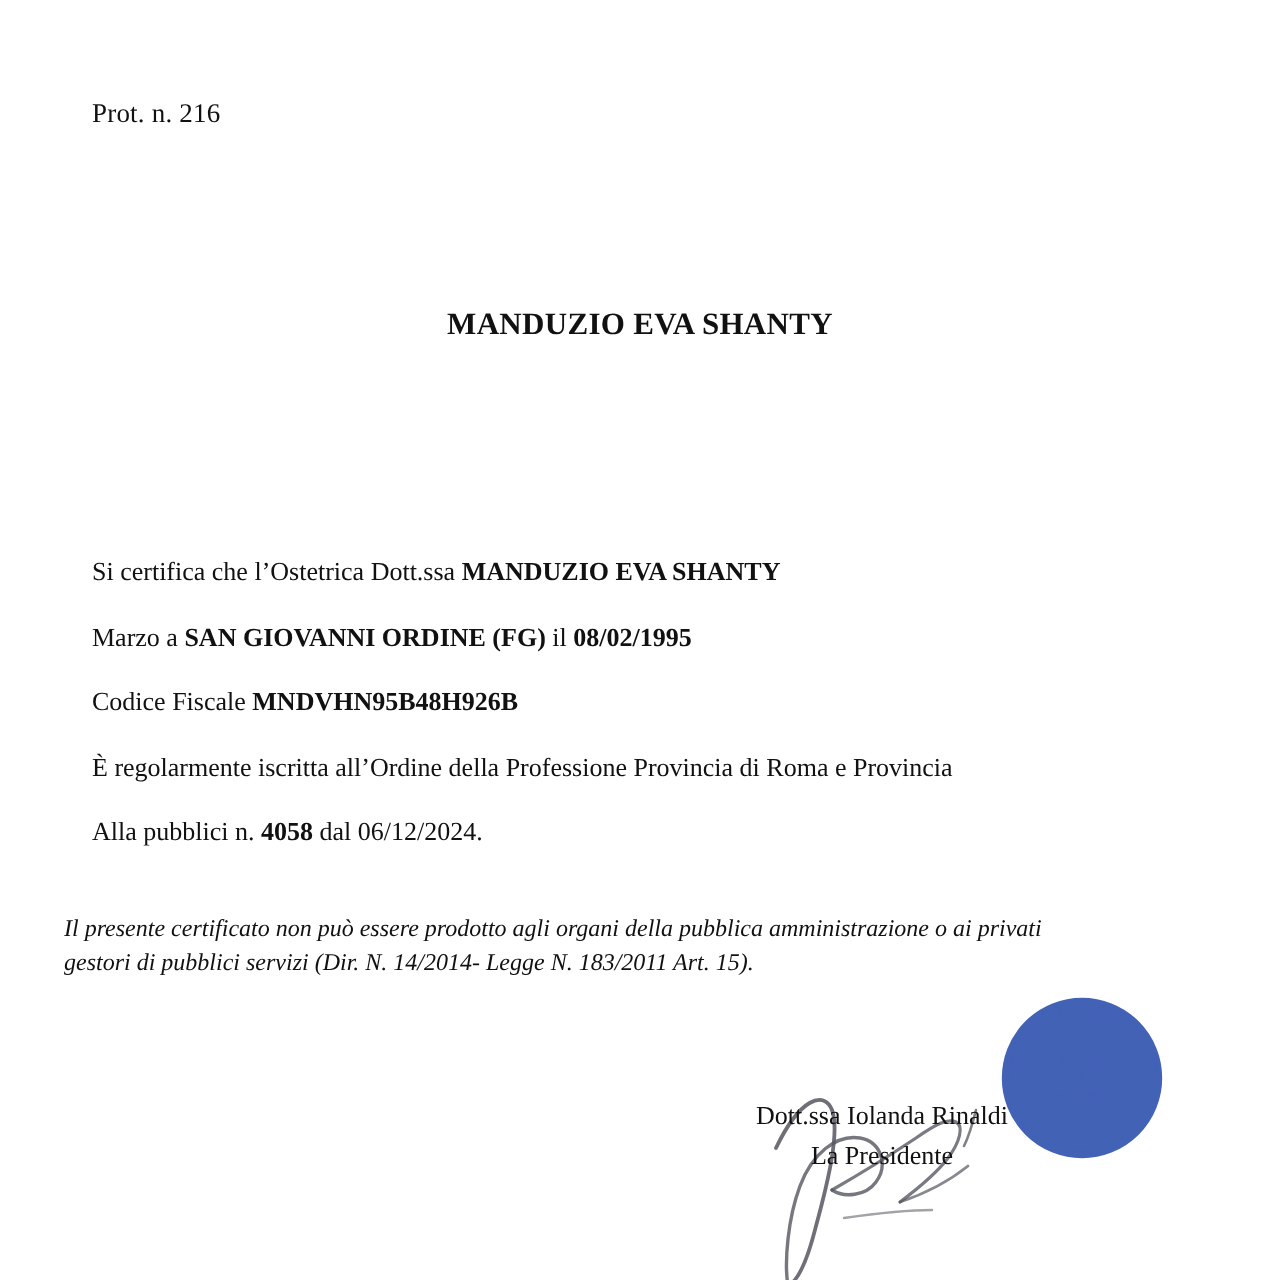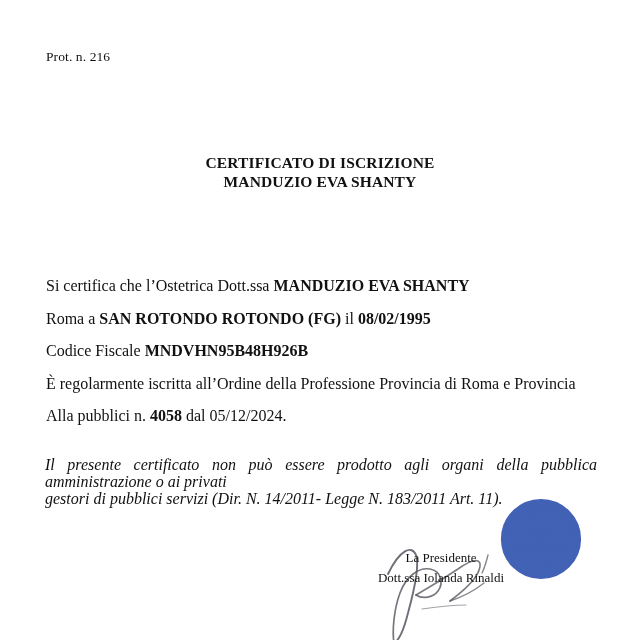--- a/index.html
+++ b/index.html
@@ -45,38 +45,38 @@
     letter-spacing: 0.15px;
   }
   .title-block div { white-space: nowrap; }
 
   
   .body-block {
     position: absolute;
     top: 237px;
     left: 46px;
     width: 548px;
-    font-size: 16px;
+    font-size: 13px;
   }
   .body-line {
     margin: 0 0 17.5px 0;
     line-height: 15px;
     white-space: nowrap;
   }
   .body-line:last-child { margin-bottom: 0; }
   .b { font-weight: bold; }
 
   
   .disclaimer {
     position: absolute;
     top: 415px;
-    left: 45px;
+    left: 32px;
     width: 552px;
     font-style: italic;
-    font-size: 16px;
+    font-size: 12px;
     line-height: 17px;
     text-align: justify;
   }
   .disclaimer .l1 { display: block; }
   .disclaimer .l2 { display: block; }
 
   
   .sign-block {
     position: absolute;
     top: 507px;
@@ -113,58 +113,57 @@
 </head>
 <body>
 
 <div id="page">
 
   <div class="header-row">
     <span>Prot. n. 216</span>
   </div>
 
   <div class="title-block">
-    <div>CERTIFICATO DI ISCRIZIONE</div>
     <div>MANDUZIO EVA SHANTY</div>
   </div>
 
   <div class="body-block">
 
     <p class="body-line"><span>Si certifica che l’Ostetrica Dott.ssa </span><span class="b">MANDUZIO EVA SHANTY</span></p>
 
-    <p class="body-line"><span>Roma a </span><span class="b">SAN ROTONDO ROTONDO (FG)</span><span> il  </span><span class="b">08/02/1995</span></p>
+    <p class="body-line"><span>Marzo a </span><span class="b">SAN GIOVANNI ORDINE (FG)</span><span> il  </span><span class="b">08/02/1995</span></p>
 
     <p class="body-line"><span>Codice Fiscale </span><span class="b">MNDVHN95B48H926B</span></p>
 
     <p class="body-line">È  regolarmente iscritta all’Ordine della Professione Provincia di Roma e Provincia</p>
 
-    <p class="body-line"><span>Alla pubblici n. </span><span class="b">4058</span><span> dal 05/12/2024.</span></p>
+    <p class="body-line"><span>Alla pubblici n. </span><span class="b">4058</span><span> dal 06/12/2024.</span></p>
   </div>
 
   <div class="disclaimer">
     <span class="l1">Il  presente  certificato non può essere prodotto agli organi della pubblica amministrazione o ai privati</span>
-    <span class="l2">gestori di pubblici servizi (Dir. N. 14/2011- Legge N. 183/2011 Art. 11).</span>
+    <span class="l2">gestori di pubblici servizi (Dir. N. 14/2014- Legge N. 183/2011 Art. 15).</span>
   </div>
 
   <svg class="signature-mark" viewBox="0 0 140 108">
     <g fill="none" stroke="#55565f" stroke-linecap="round" stroke-linejoin="round">
       <path d="M10,35 C22,10 34,6 38,16 C42,27 36,52 30,74 C25,94 20,102 16,104" stroke-width="1.9" opacity="0.85"></path>
       <path d="M16,104 C14,92 16,70 22,54 C28,38 40,28 52,30 C63,32 66,44 60,52
                C55,59 44,60 38,56" stroke-width="1.7" opacity="0.8"></path>
       <path d="M38,56 C52,48 68,38 80,30 C90,23 96,20 100,22 C104,24 102,32 96,40
                C90,48 80,56 72,62" stroke-width="1.6" opacity="0.78"></path>
       <path d="M72,62 C84,58 96,52 106,44" stroke-width="1.4" opacity="0.7"></path>
       <path d="M110,16 C108,24 106,30 104,34" stroke-width="1.3" opacity="0.75"></path>
       <path d="M44,70 C58,68 74,66 88,66" stroke-width="1.2" opacity="0.55"></path>
     </g>
   </svg>
 
   <div class="sign-block">
+    <div>Dott.ssa Iolanda Rinaldi</div>
     <div>La Presidente</div>
-    <div>Dott.ssa Iolanda Rinaldi</div>
   </div>
 
   <svg class="stamp" viewBox="0 0 100 100">
     <defs>
       <path id="ringTop" d="M 50,50 m -37,0 a 37,37 0 1,1 74,0" transform="rotate(4 50 50)"></path>
       <path id="ringBottom" d="M 50,50 m 37,0 a 37,37 0 1,1 -74,0"></path>
     </defs>
     <g stroke="#3355b0" fill="#3355b0">
       <circle cx="50" cy="50" r="43.5" stroke-width="2.1"></circle>
       <circle cx="50" cy="50" r="40.5" stroke-width="1.1"></circle>

